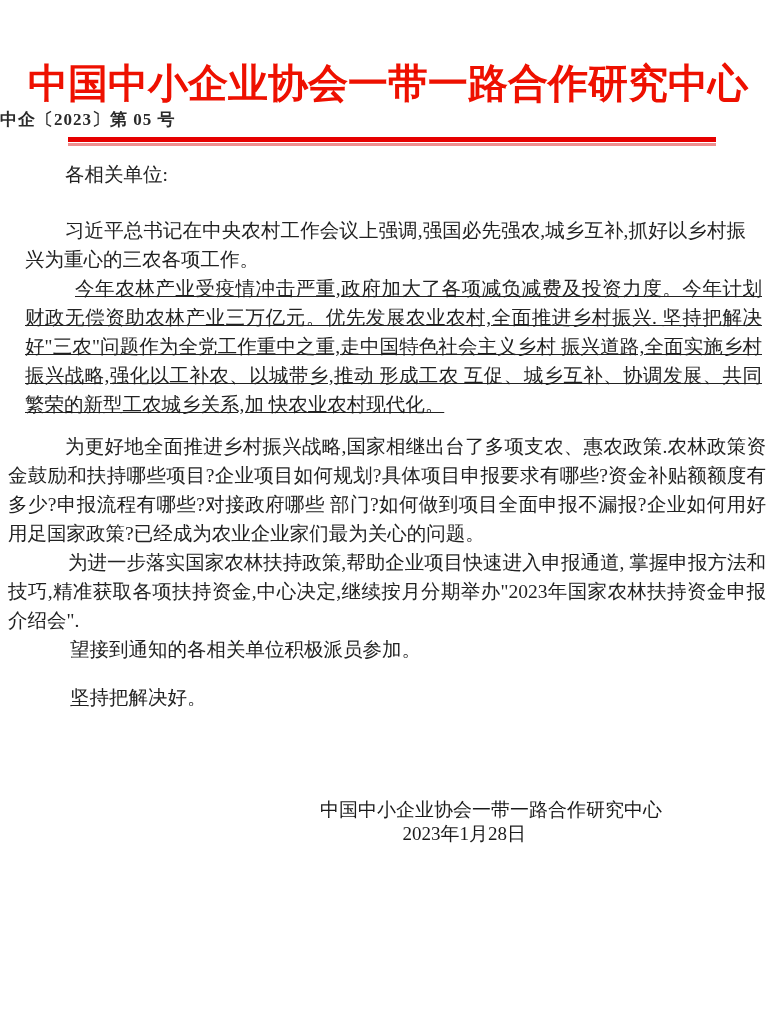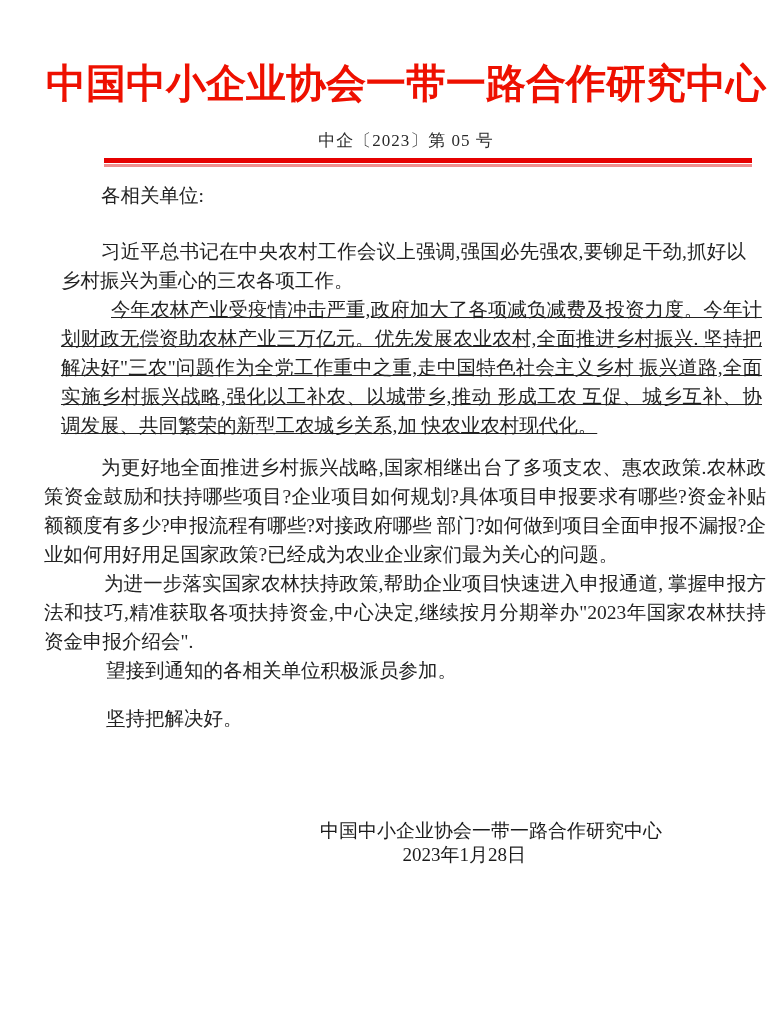--- a/index.html
+++ b/index.html
@@ -9,43 +9,43 @@
   }
   .page {
     position: relative;
     width: 776px;
     height: 1026px;
     background: #ffffff;
     overflow: hidden;
     font-family: "Liberation Serif", "DejaVu Serif", serif;
     color: #1d1d1d;
     box-sizing: border-box;
-    padding-left: 36px;
   }
   
   .letterhead {
     padding-top: 60px;
   }
   .org-title {
     margin: 0;
     text-align: center;
     font-size: 40px;
     line-height: 48px;
     font-weight: bold;
     color: #ee1000;
     white-space: nowrap;
     letter-spacing: 0px;
   }
   .doc-number {
-    margin-top: 23px;
-    text-align: center;
+    margin-top: 2px;
+    text-align: left;
     font-size: 17px;
     line-height: 20px;
     color: #2a2a2a;
     letter-spacing: 1px;
+    font-weight: bold;
   }
   .red-rule {
     margin: 7px auto 0 68px;
     width: 648px;
   }
   .rule-top    { height: 5px; background: #e60000; }
   .rule-gap    { height: 1px; background: #ffffff; }
   .rule-bottom { height: 3px; background: #ef8f8f; }
 
   
@@ -116,21 +116,21 @@
       <div class="rule-gap"></div>
       <div class="rule-bottom"></div>
     </div>
   </div>
 
   <div class="doc-body">
 
 
     <p class="salutation">各相关单位:</p>
 
-    <p class="para-1">习近平总书记在中央农村工作会议上强调,强国必先强农,要铆足干劲,抓好以乡村振兴为重心的三农各项工作。</p>
+    <p class="para-1">习近平总书记在中央农村工作会议上强调,强国必先强农,城乡互补,抓好以乡村振兴为重心的三农各项工作。</p>
 
     <p class="para-2">今年农林产业受疫情冲击严重,政府加大了各项减负减费及投资力度。今年计划财政无偿资助农林产业三万亿元。优先发展农业农村,全面推进乡村振兴. 坚持把解决好"三农"问题作为全党工作重中之重,走中国特色社会主义乡村 振兴道路,全面实施乡村振兴战略,强化以工补农、以城带乡,推动 形成工农 互促、城乡互补、协调发展、共同繁荣的新型工农城乡关系,加 快农业农村现代化。</p>
 
     <p class="para-3">为更好地全面推进乡村振兴战略,国家相继出台了多项支农、惠农政策.农林政策资金鼓励和扶持哪些项目?企业项目如何规划?具体项目申报要求有哪些?资金补贴额额度有多少?申报流程有哪些?对接政府哪些 部门?如何做到项目全面申报不漏报?企业如何用好用足国家政策?已经成为农业企业家们最为关心的问题。</p>
 
     <p class="para-4">为进一步落实国家农林扶持政策,帮助企业项目快速进入申报通道, 掌握申报方法和技巧,精准获取各项扶持资金,中心决定,继续按月分期举办"2023年国家农林扶持资金申报介绍会".</p>
 
     <p class="para-5">望接到通知的各相关单位积极派员参加。</p>
 
     <p class="para-6">坚持把解决好。</p>

